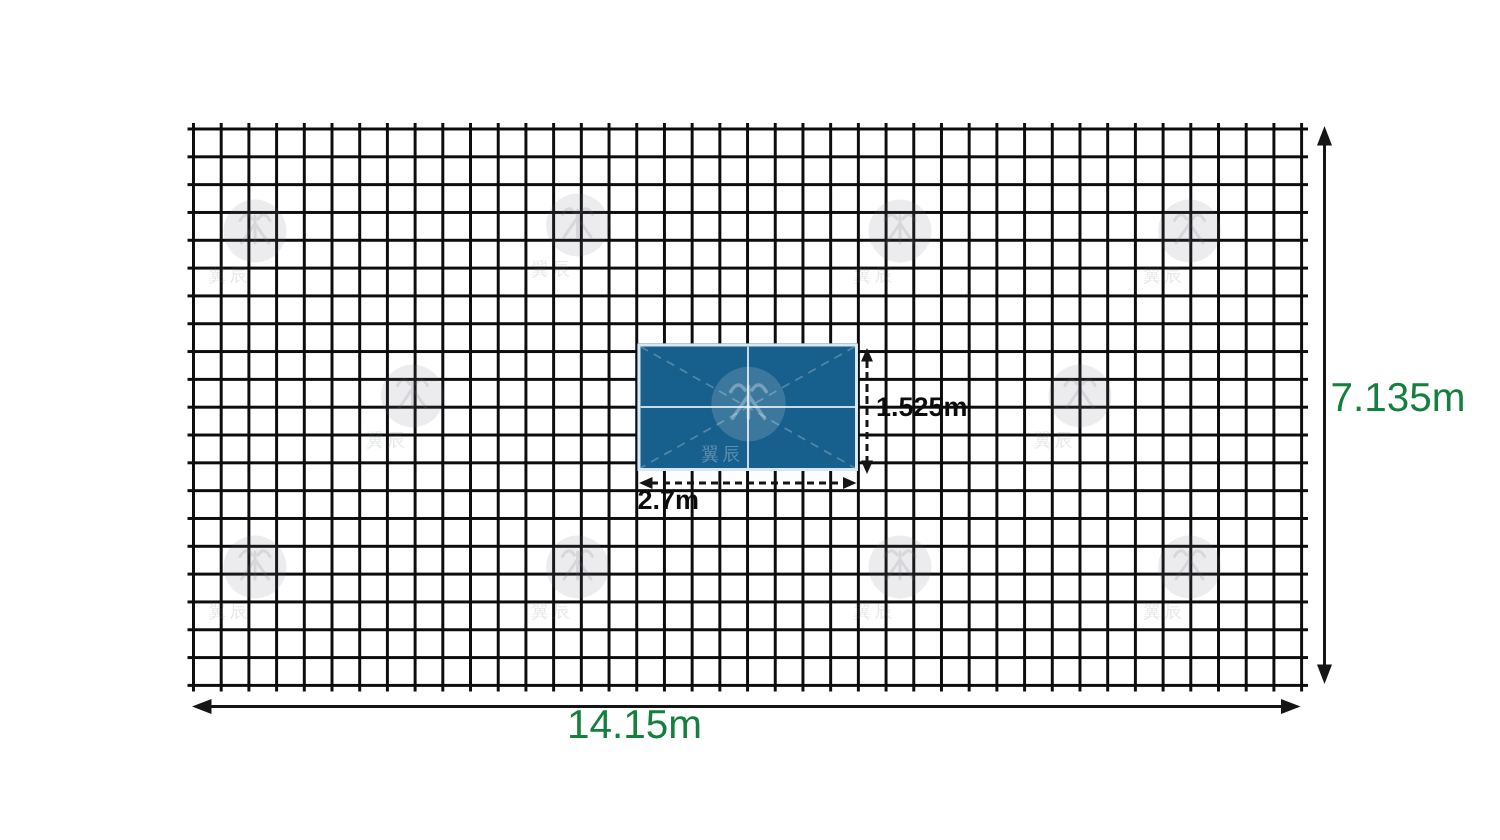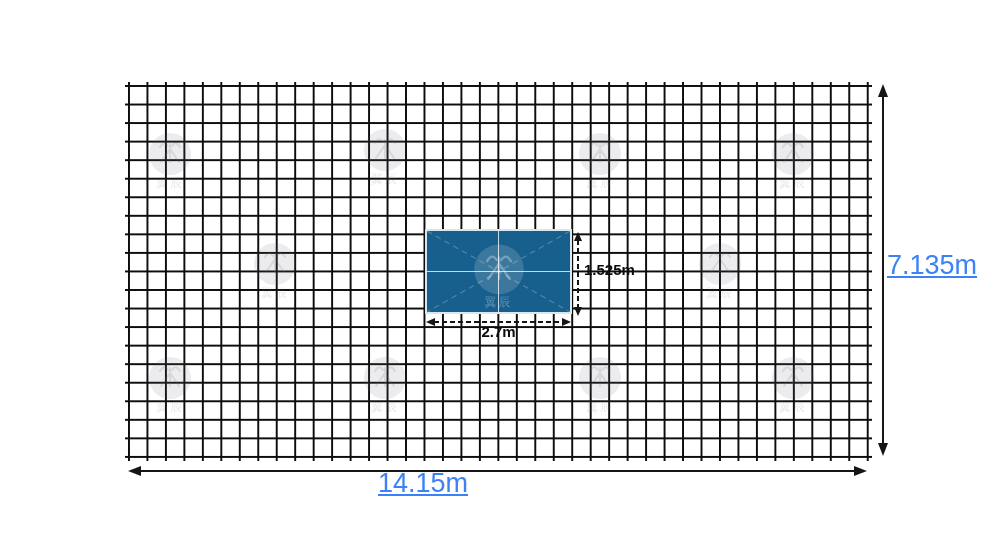--- a/index.html
+++ b/index.html
@@ -10,21 +10,21 @@
   
   .wall-grid{
     position:absolute;left:125px;top:82px;width:747px;height:379px;
     background-image:
       linear-gradient(to right, #0d0d0d 2px, transparent 2px),
       linear-gradient(to bottom, #0d0d0d 2px, transparent 2px);
     background-size:18.475px 18.55px;
     background-position:3px 3px;
   }
   
-  .wm{position:absolute;width:62px;text-align:center;--ink:rgba(108,112,120,0.13);--ink2:rgba(108,112,120,0.17);z-index:2;}
+  .wm{position:absolute;width:62px;text-align:left;--ink:rgba(108,112,120,0.13);--ink2:rgba(108,112,120,0.17);z-index:2;}
   .wm .wm-logo{width:44px;height:44px;display:block;margin:0 auto;}
   .wm .wm-text{font-size:12px;line-height:12px;margin-top:1px;color:var(--ink2);letter-spacing:2px;}
   .wm.on-screen{--ink:rgba(255,255,255,0.16);--ink2:rgba(255,255,255,0.30);z-index:4;
     left:50%;top:50%;transform:translate(-50%,-44%);}
   
   .screen{
     position:absolute;left:425px;top:229px;width:147px;height:85px;z-index:3;
     background:#175f8c;border:2px solid #d9e7f0;box-sizing:border-box;
   }
   .screen .panel-lines{
@@ -44,25 +44,25 @@
   .ah{position:absolute;width:0;height:0;z-index:5;}
   .ah-left {border-top:5px solid transparent;border-bottom:5px solid transparent;border-right:13px solid #151515;}
   .ah-right{border-top:5px solid transparent;border-bottom:5px solid transparent;border-left:13px solid #151515;}
   .ah-up   {border-left:5px solid transparent;border-right:5px solid transparent;border-bottom:13px solid #151515;}
   .ah-down {border-left:5px solid transparent;border-right:5px solid transparent;border-top:13px solid #151515;}
   .ah-sm.ah-left {border-top-width:4px;border-bottom-width:4px;border-right-width:9px;}
   .ah-sm.ah-right{border-top-width:4px;border-bottom-width:4px;border-left-width:9px;}
   .ah-sm.ah-up   {border-left-width:4px;border-right-width:4px;border-bottom-width:9px;}
   .ah-sm.ah-down {border-left-width:4px;border-right-width:4px;border-top-width:9px;}
   
-  .dim-label-big{position:absolute;font-size:27px;color:#3b82f6;z-index:6;white-space:nowrap;text-decoration:underline;}
-  .dim-label-small{position:absolute;font-size:15px;font-weight:bold;color:#0c0c0c;z-index:6;white-space:nowrap;}
+  .dim-label-big{position:absolute;font-size:27px;color:#15803d;z-index:6;white-space:nowrap;}
+  .dim-label-small{position:absolute;font-size:18px;font-weight:bold;color:#0c0c0c;z-index:6;white-space:nowrap;}
   .label-wall-width{left:378px;top:468px;width:240px;text-align:left;}
   .label-wall-height{left:887px;top:250px;}
-  .label-screen-width{left:425px;top:323px;width:147px;text-align:center;}
+  .label-screen-width{left:425px;top:323px;width:147px;}
   .label-screen-height{left:584px;top:261px;}
 </style>
 </head>
 <body>
 
 <div class="canvas">
 
   <div class="wall-grid"></div>
 
   <div class="wm" style="left:139px;top:132px;">

